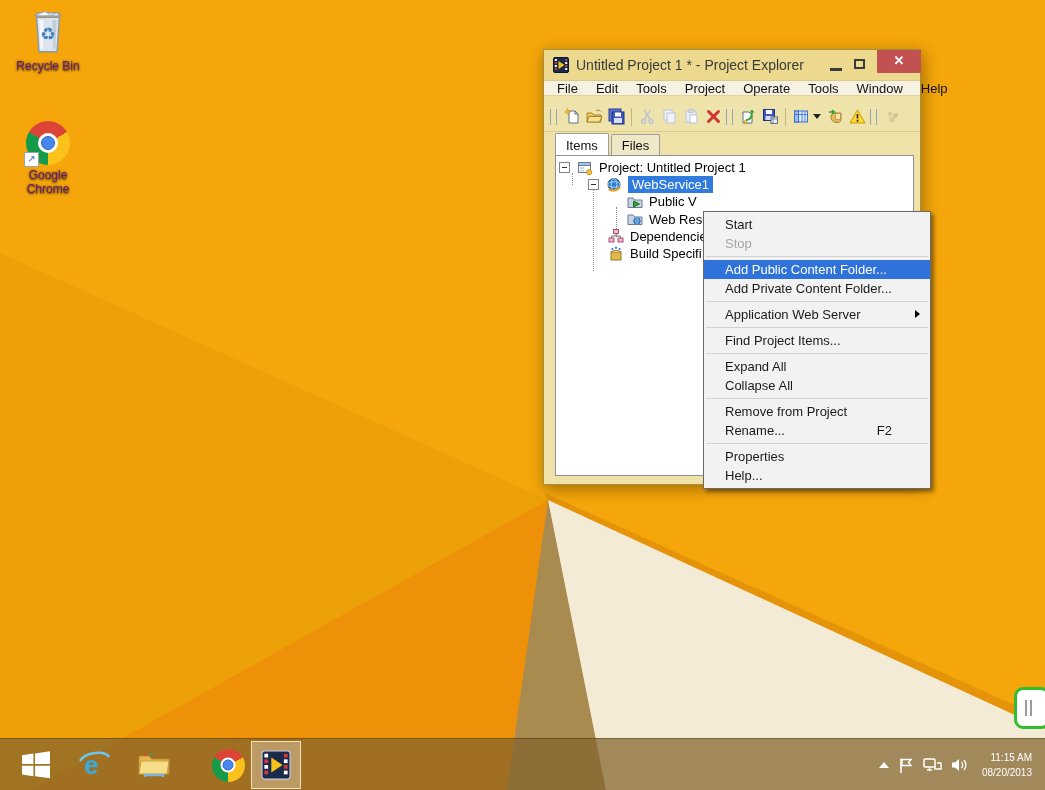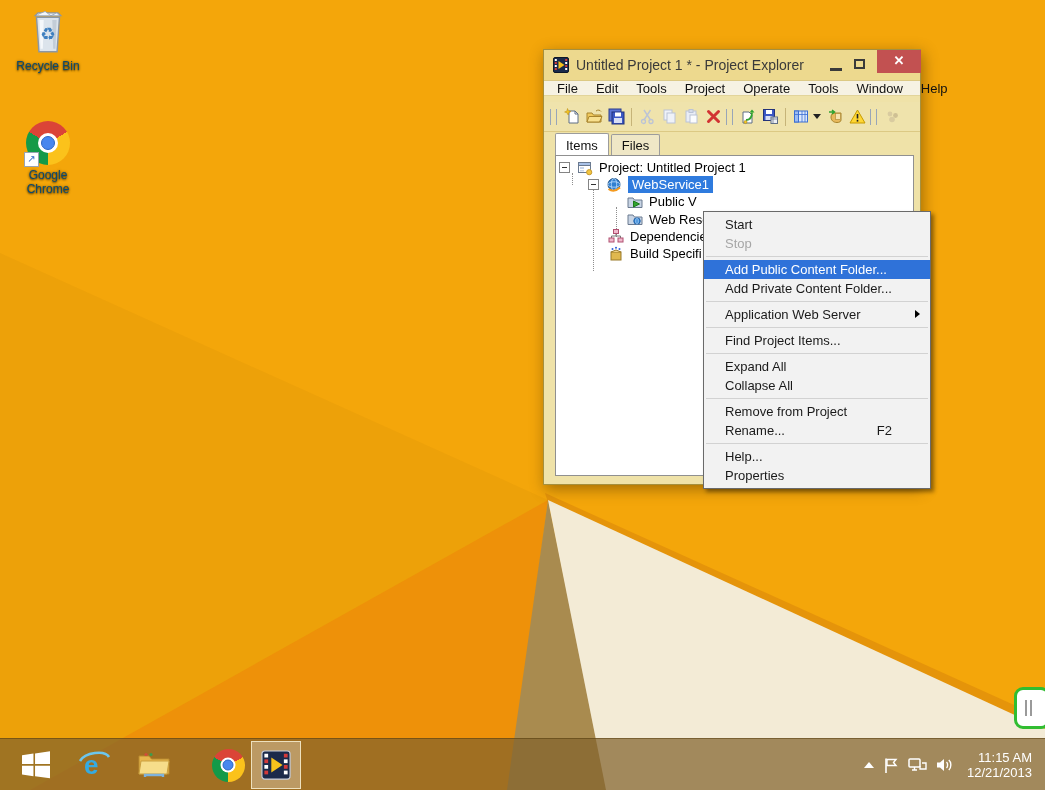--- a/index.html
+++ b/index.html
@@ -10,21 +10,21 @@
   .facet{position:absolute;left:0;top:0;width:1045px;height:790px;pointer-events:none;}
   #facet-shade{background:rgba(120,70,0,0.05);clip-path:polygon(548px 500px,0px 253px,0px 790px,60px 790px);}
   #facet-darkorange{background:#EE9109;clip-path:polygon(548px 500px,30px 790px,509px 790px);}
   #facet-olive{background:#A98B4F;clip-path:polygon(548px 500px,507px 790px,608px 790px);}
   #facet-stripe{background:#E5940A;clip-path:polygon(545px 493px,1045px 719px,1045px 737px,549px 506px);}
   #facet-cream{background:#F3EBD6;clip-path:polygon(548px 500px,606px 790px,1045px 790px,1045px 729px);}
 
   
   .desk-icon{position:absolute;width:72px;text-align:center;cursor:default;}
   .desk-icon .glyph{width:46px;height:46px;margin:0 auto;display:block;}
-  .desk-icon .lbl{margin-top:3px;font-size:12px;color:#0c4a6e;text-shadow:0 1px 2px rgba(0,0,0,.65),0 0 3px rgba(0,0,0,.4);line-height:14px;}
+  .desk-icon .lbl{margin-top:3px;font-size:12px;color:#701a75;text-shadow:0 1px 2px rgba(0,0,0,.65),0 0 3px rgba(0,0,0,.4);line-height:14px;}
   #icon-recycle{left:12px;top:10px;}
   #icon-chrome{left:12px;top:120px;}
   .chrome-ball{position:relative;width:44px;height:44px;margin:1px auto;border-radius:50%;
     background:conic-gradient(from 60deg,#FBC21B 0 120deg,#149A48 0 240deg,#DB4437 0 360deg);}
   .chrome-ball .hub{position:absolute;left:50%;top:50%;width:20px;height:20px;transform:translate(-50%,-50%);
     border-radius:50%;background:#fff;}
   .chrome-ball .pupil{position:absolute;left:50%;top:50%;width:14px;height:14px;transform:translate(-50%,-50%);
     border-radius:50%;background:#4887EE;border:1px solid #2B66C4;box-sizing:border-box;}
   .shortcut-arrow{position:absolute;left:-2px;bottom:-2px;width:13px;height:13px;background:#fff;border:1px solid #9AA4B2;
     font-size:10px;line-height:12px;color:#2B66C4;text-align:center;}
@@ -93,21 +93,21 @@
   #tk-start{left:10px;width:52px;}
   #tk-ie{left:72px;width:44px;}
   #tk-exp{left:132px;width:44px;}
   #tk-chrome{left:206px;width:44px;}
   #tk-labview{left:251px;width:50px;top:2px;height:48px;background:rgba(255,255,255,.30);
     border:1px solid rgba(255,248,220,.75);box-sizing:border-box;}
   .chrome-ball.small{width:33px;height:33px;margin:0;}
   .chrome-ball.small .hub{width:15px;height:15px;}
   .chrome-ball.small .pupil{width:11px;height:11px;}
   #tray{position:absolute;right:5px;top:0;height:52px;display:flex;align-items:center;gap:9px;}
-  #tk-clock{color:#fff;font-size:13px;text-align:right;line-height:15px;margin-left:4px;padding-right:8px;}
+  #tk-clock{color:#fff;font-size:10px;text-align:right;line-height:15px;margin-left:4px;padding-right:8px;}
   .tray-glyph{display:flex;align-items:center;justify-content:center;}
   #tray-caret{width:0;height:0;border-left:5px solid transparent;border-right:5px solid transparent;
     border-bottom:6px solid #fff;}
 </style>
 </head>
 <body>
 
 <div id="screen">
 
   <div class="facet" id="facet-shade"></div>
@@ -360,22 +360,22 @@
     <div class="cmsep"></div>
     <div class="cmi">Expand All</div>
     <div class="cmi">Collapse All</div>
     <div class="cmsep"></div>
     <div class="cmi">Remove from Project</div>
     <div class="cmi">
       <span>Rename...</span>
       <span class="shortcut">F2</span>
     </div>
     <div class="cmsep"></div>
+    <div class="cmi">Properties</div>
     <div class="cmi">Help...</div>
-    <div class="cmi">Properties</div>
   </div>
 
   <div id="side-widget">
       <i></i>
       <i></i>
     </div>
 
   <div id="taskbar">
     <div class="tk-btn" id="tk-start">
       <svg width="28" height="28" viewBox="0 0 88 88">
@@ -440,18 +440,18 @@
         </span>
       <span class="tray-glyph">
         <svg width="18" height="16" viewBox="0 0 18 16">
           <polygon points="1,5.5 4,5.5 8,2 8,14 4,10.5 1,10.5" fill="#fff"></polygon>
           <path d="M10.5 5 C12 6.5 12 9.5 10.5 11" fill="none" stroke="#fff" stroke-width="1.4"></path>
           <path d="M12.8 3 C15.5 5.5 15.5 10.5 12.8 13" fill="none" stroke="#fff" stroke-width="1.4"></path>
         </svg>
         </span>
       <div id="tk-clock">
         <div>11:15 AM</div>
-        <div>12/21/2013</div>
+        <div>08/20/2013</div>
       </div>
     </div>
   </div>
 
 </div>
 
 </body></html>

